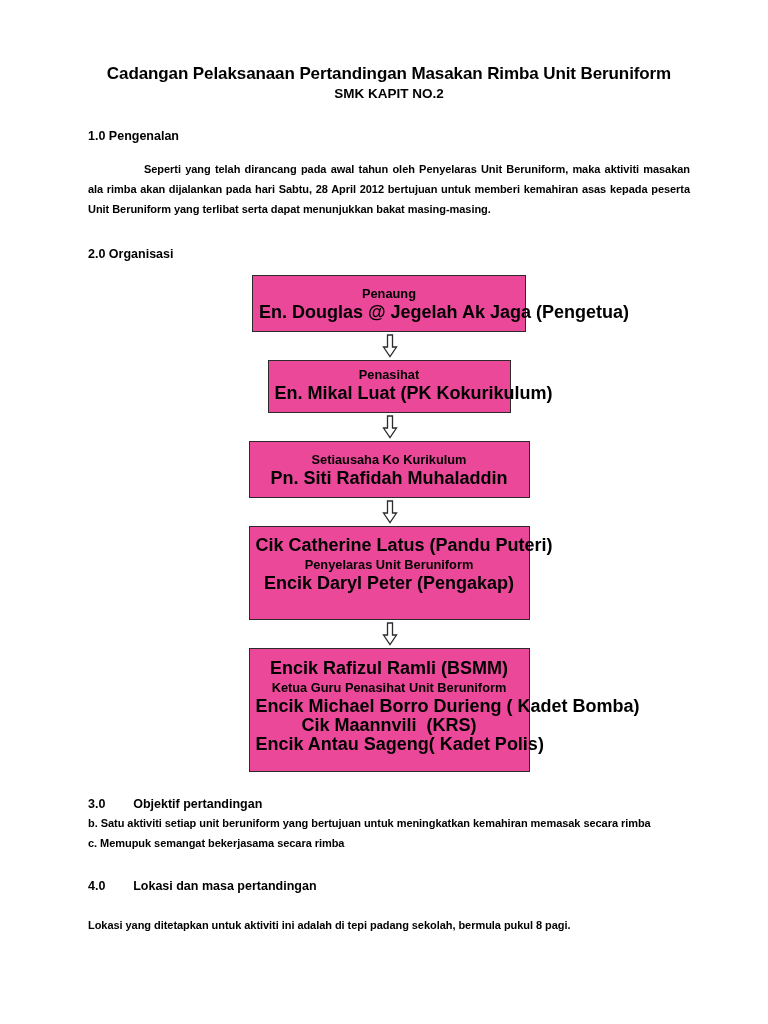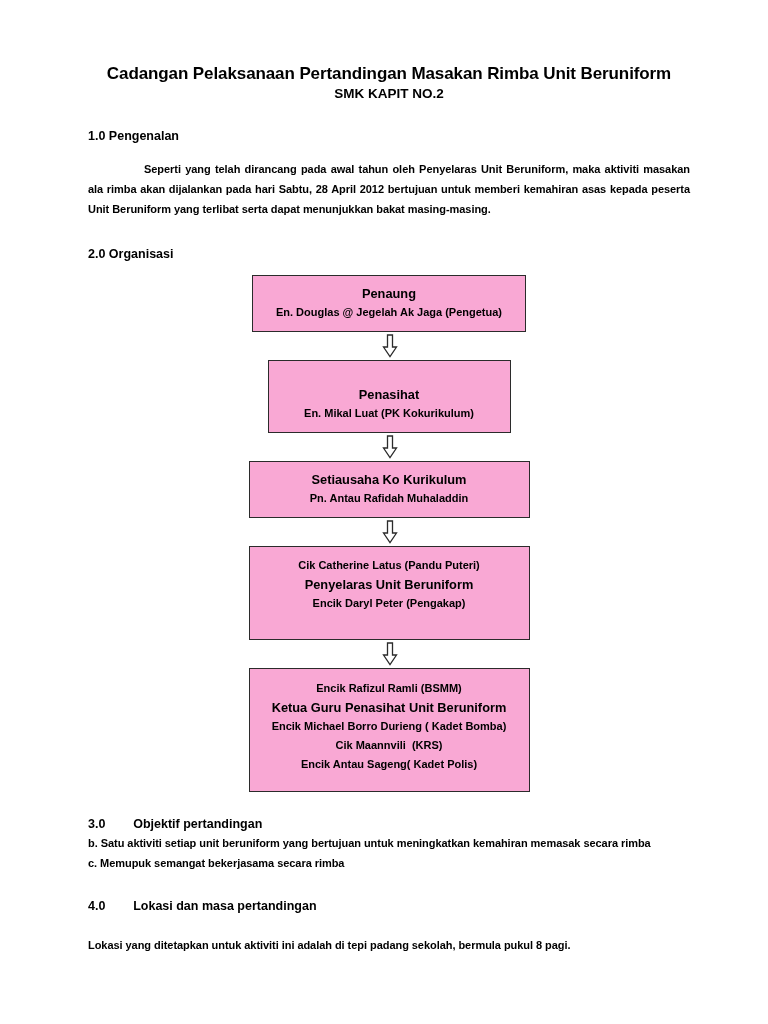--- a/index.html
+++ b/index.html
@@ -84,34 +84,34 @@
     display: flex;
     flex-direction: column;
     align-items: center;
     width: 100%;
   }
   .org-box {
     border: 1.3px solid #2b2b2b;
     box-sizing: border-box;
     text-align: center;
     font-weight: bold;
-    background: #f9a8d4;
+    background: #ec4899;
   }
   .org-line {
-    font-size: 11px;
+    font-size: 18px;
     line-height: 19px;
     white-space: pre;
   }
   .org-line.head {
     font-size: 12.8px;
   }
 
   
   .box-1 { width: 274px; padding: 8px 6px 9px; }
-  .box-2 { width: 243px; padding: 24px 6px 9px; }
+  .box-2 { width: 243px; padding: 4px 6px 9px; }
   .box-3 { width: 281px; padding: 8px 6px 9px; }
   .box-4 { width: 281px; padding: 9px 6px 26px; }
   .box-5 { width: 281px; padding: 10px 6px 17px; }
 
   .arrow {
     width: 18px;
     height: 24px;
     display: block;
     margin: 2px 0 2px 2px;
   }
@@ -149,21 +149,21 @@
     </div>
 
     <span class="arrow">
       <svg width="18" height="24" viewBox="0 0 18 24" aria-hidden="true">
         <polygon points="6.5,1 11.5,1 11.5,13 15.5,13 9,22.5 2.5,13 6.5,13" fill="#ffffff" stroke="#2b2b2b" stroke-width="1.3" stroke-linejoin="miter"></polygon>
       </svg>
     </span>
 
     <div class="org-box box-3">
       <div class="org-line head">Setiausaha Ko Kurikulum</div>
-      <div class="org-line">Pn. Antau Rafidah Muhaladdin</div>
+      <div class="org-line">Pn. Siti Rafidah Muhaladdin</div>
     </div>
 
     <span class="arrow">
       <svg width="18" height="24" viewBox="0 0 18 24" aria-hidden="true">
         <polygon points="6.5,1 11.5,1 11.5,13 15.5,13 9,22.5 2.5,13 6.5,13" fill="#ffffff" stroke="#2b2b2b" stroke-width="1.3" stroke-linejoin="miter"></polygon>
       </svg>
     </span>
 
     <div class="org-box box-4">
       <div class="org-line">Cik Catherine Latus (Pandu Puteri)</div>

